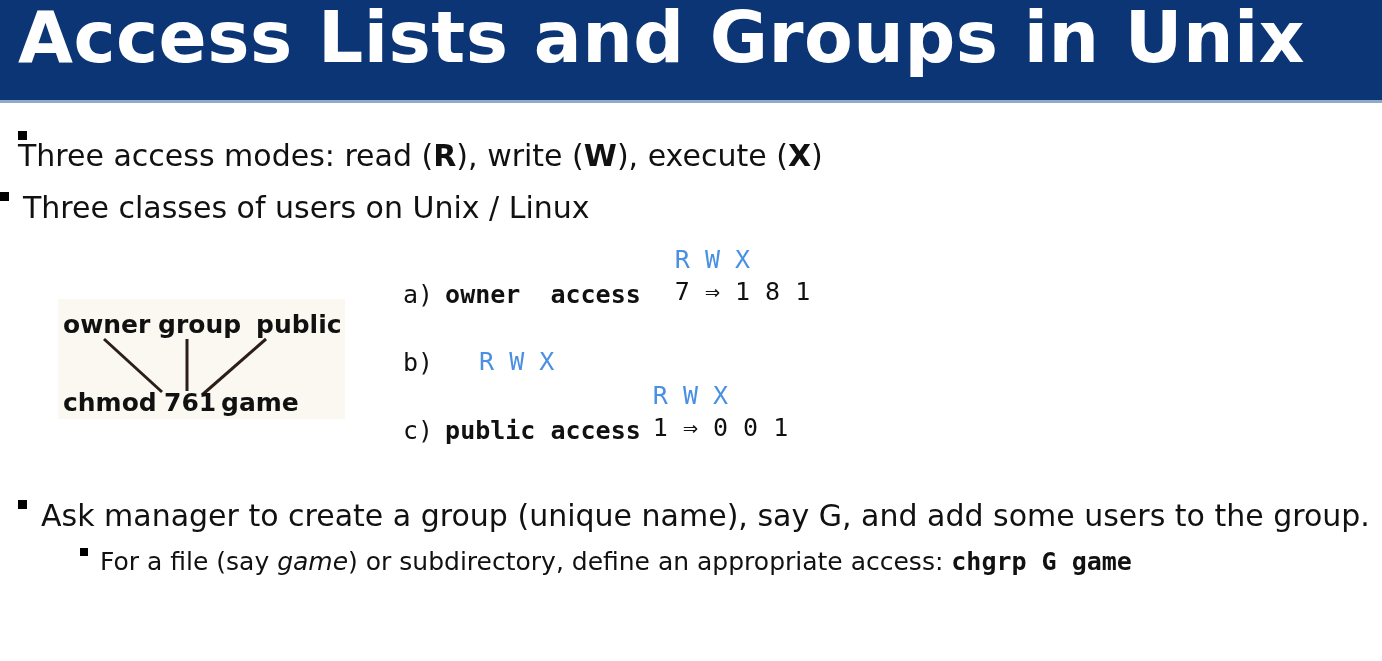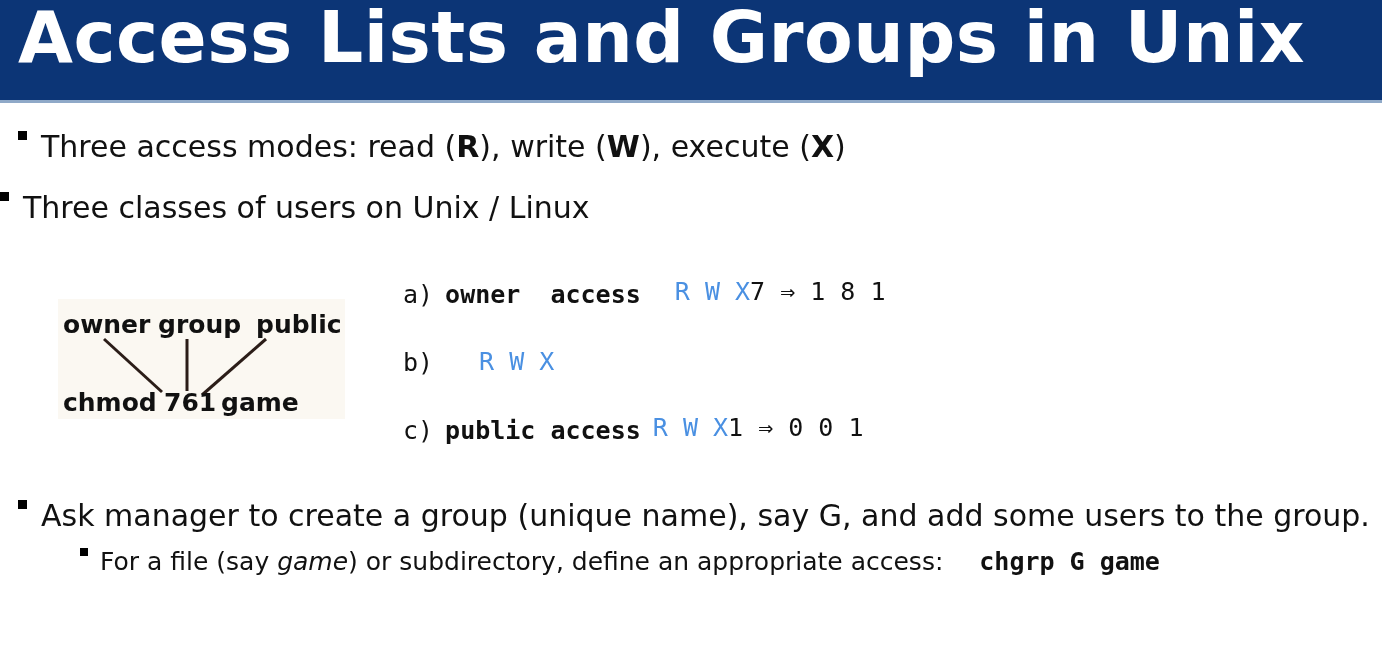--- a/index.html
+++ b/index.html
@@ -74,24 +74,23 @@
   .bullet-text.lvl2 {
     font-size: 25px;
     line-height: 27px;
   }
   .b-bold { font-weight: bold; }
   .b-ital { font-style: italic; }
   .b-mono-bold {
     font-family: "DejaVu Sans Mono", monospace;
     font-weight: bold;
     font-size: 25px;
-    margin-left: 28px;
-  }
-
-  #bullet-modes   { left: 18px; top: 131px; }
+  }
+
+  #bullet-modes   { left: 18px; top: 131px; flex-direction: column; }
   #bullet-classes { left: 0; top: 185px; margin-top: 7px; }
   #bullet-group   { left: 18px; top: 500px; }
   #bullet-file    { left: 80px; top: 548px; }
 
   
   .chmod-figure {
     position: absolute;
     left: 58px;
     top: 299px;
     width: 287px;
@@ -124,22 +123,22 @@
   .row-tag {
     font-weight: normal;
     white-space: pre;
   }
   .row-label {
     font-weight: bold;
     white-space: pre;
   }
   .access-right {
     display: flex;
-    flex-direction: row;
-    align-items: center;
+    flex-direction: column;
+    align-items: flex-start;
     padding-bottom: 6px;
   }
   .rwx-head {
     color: #4a90e2;
     font-weight: normal;
     letter-spacing: 0px;
     white-space: pre;
     line-height: 30px;
   }
   .bits-line {

